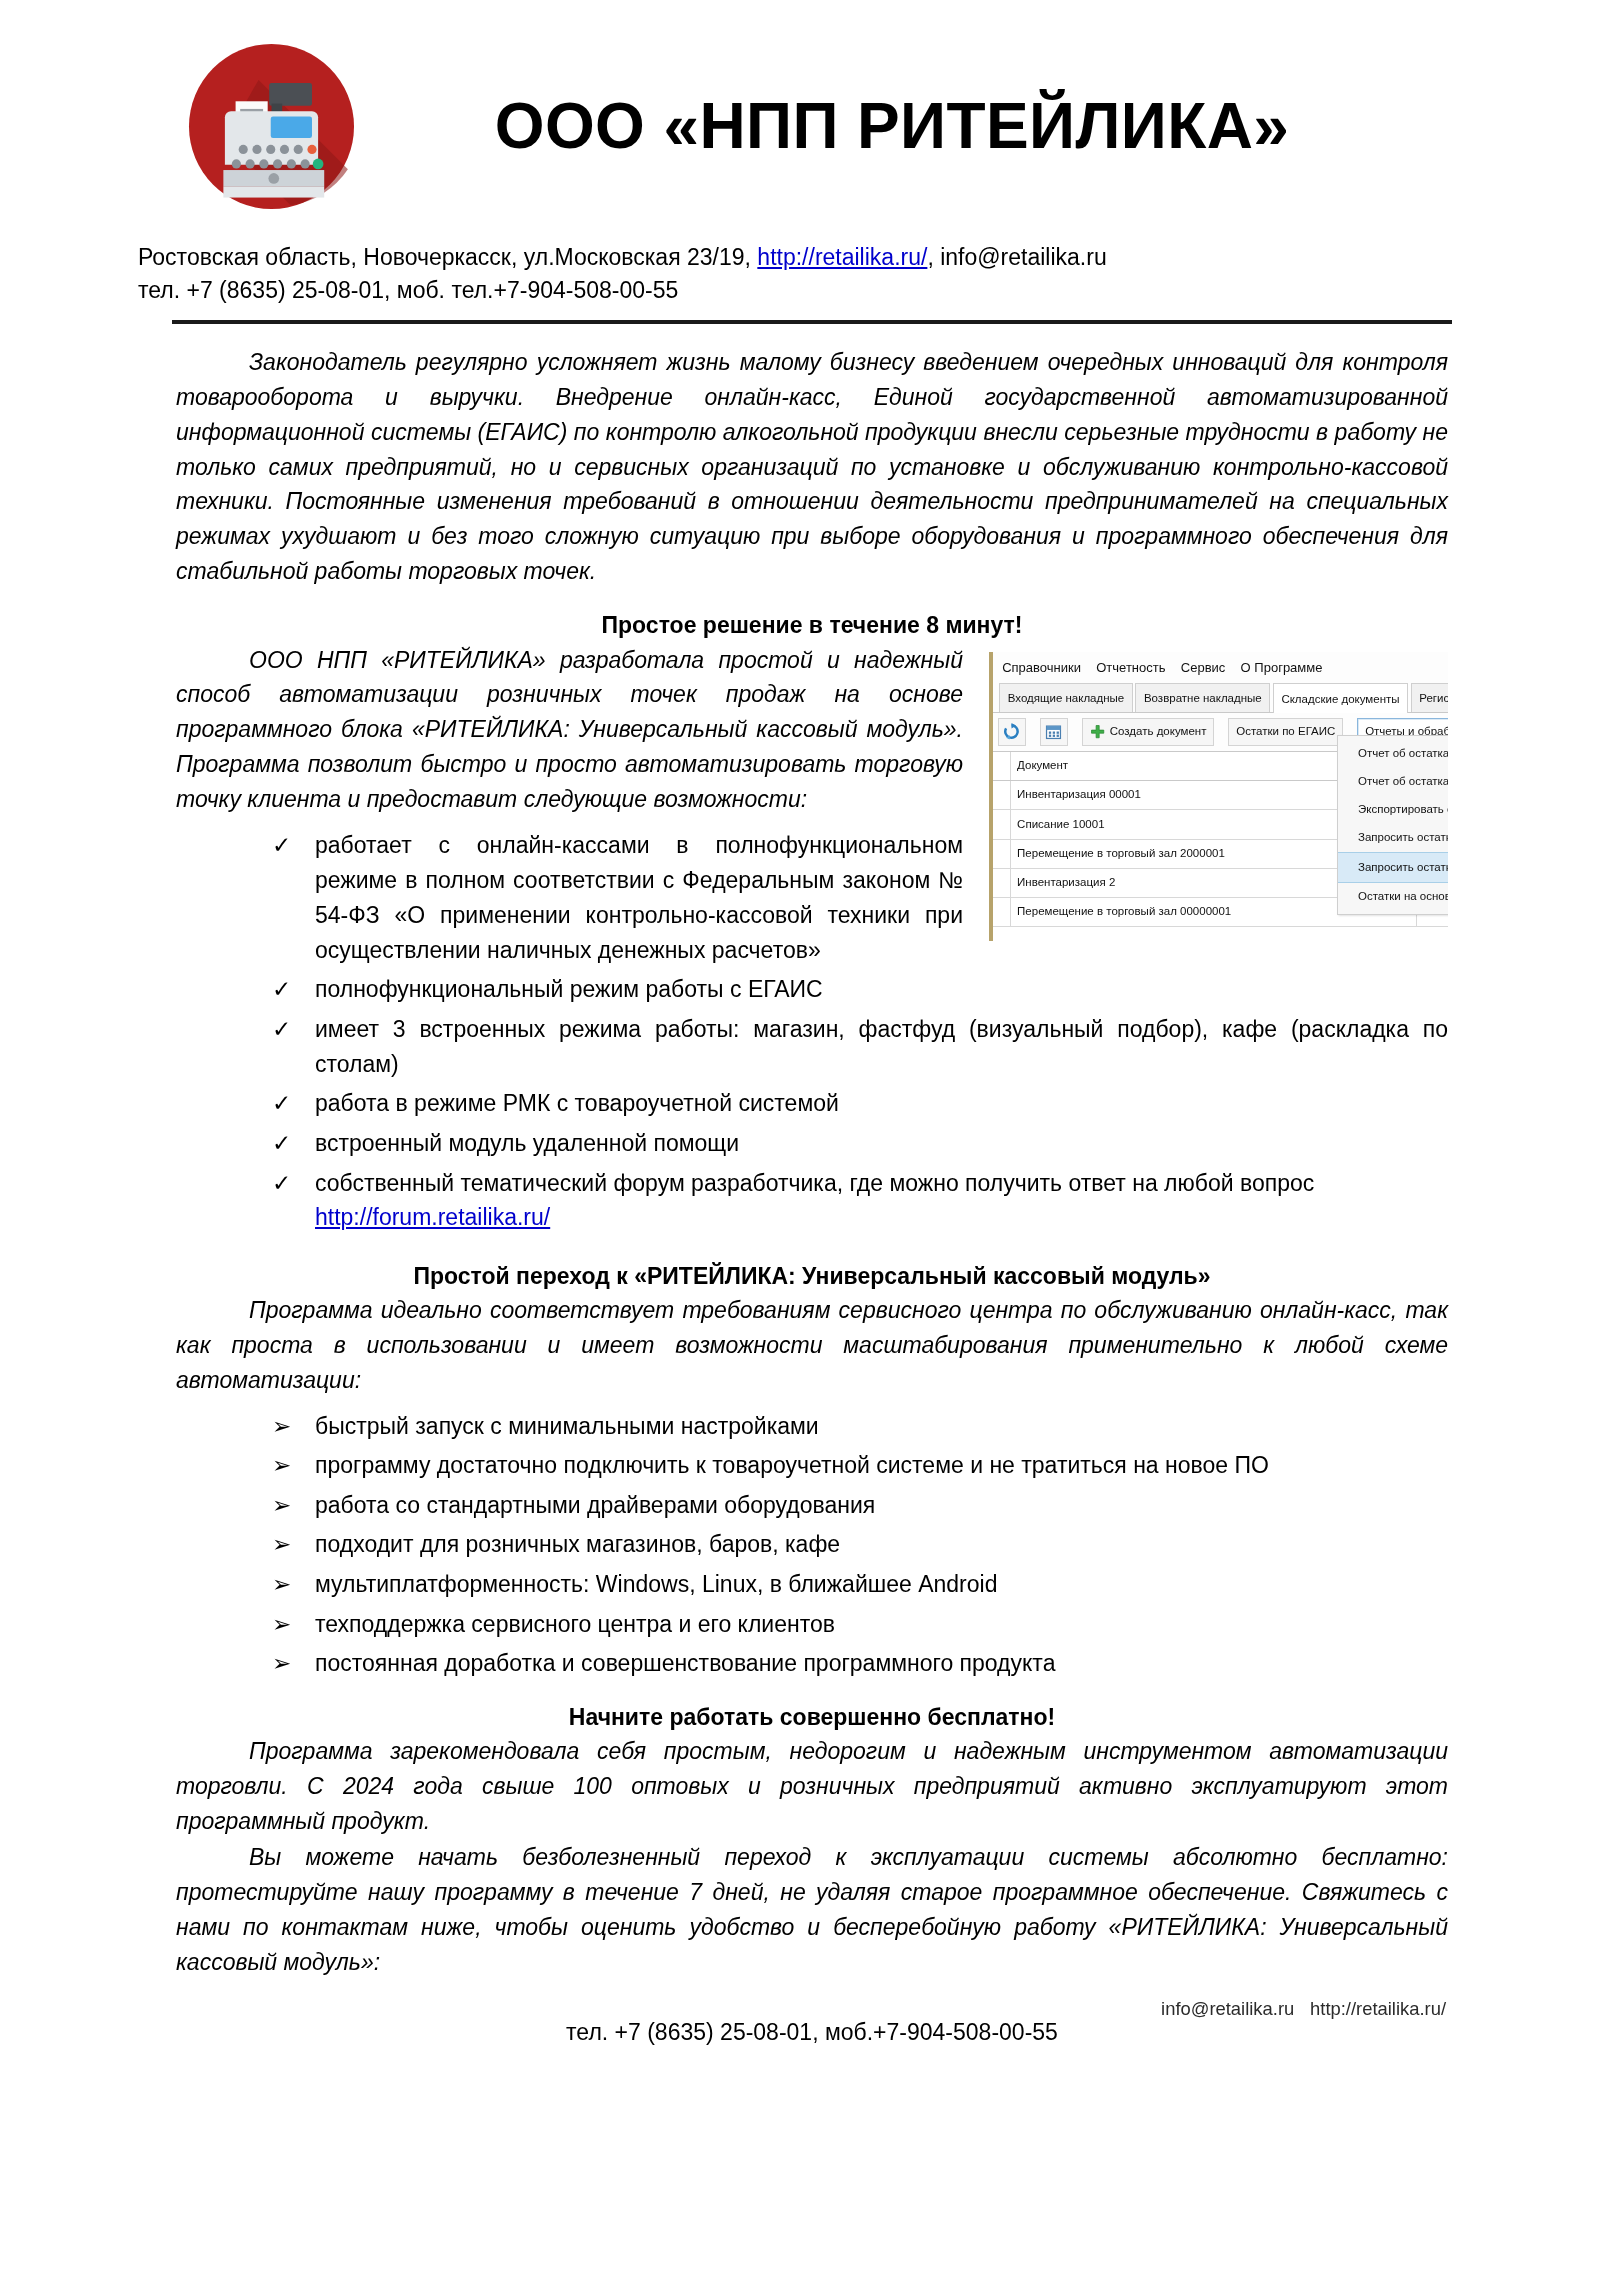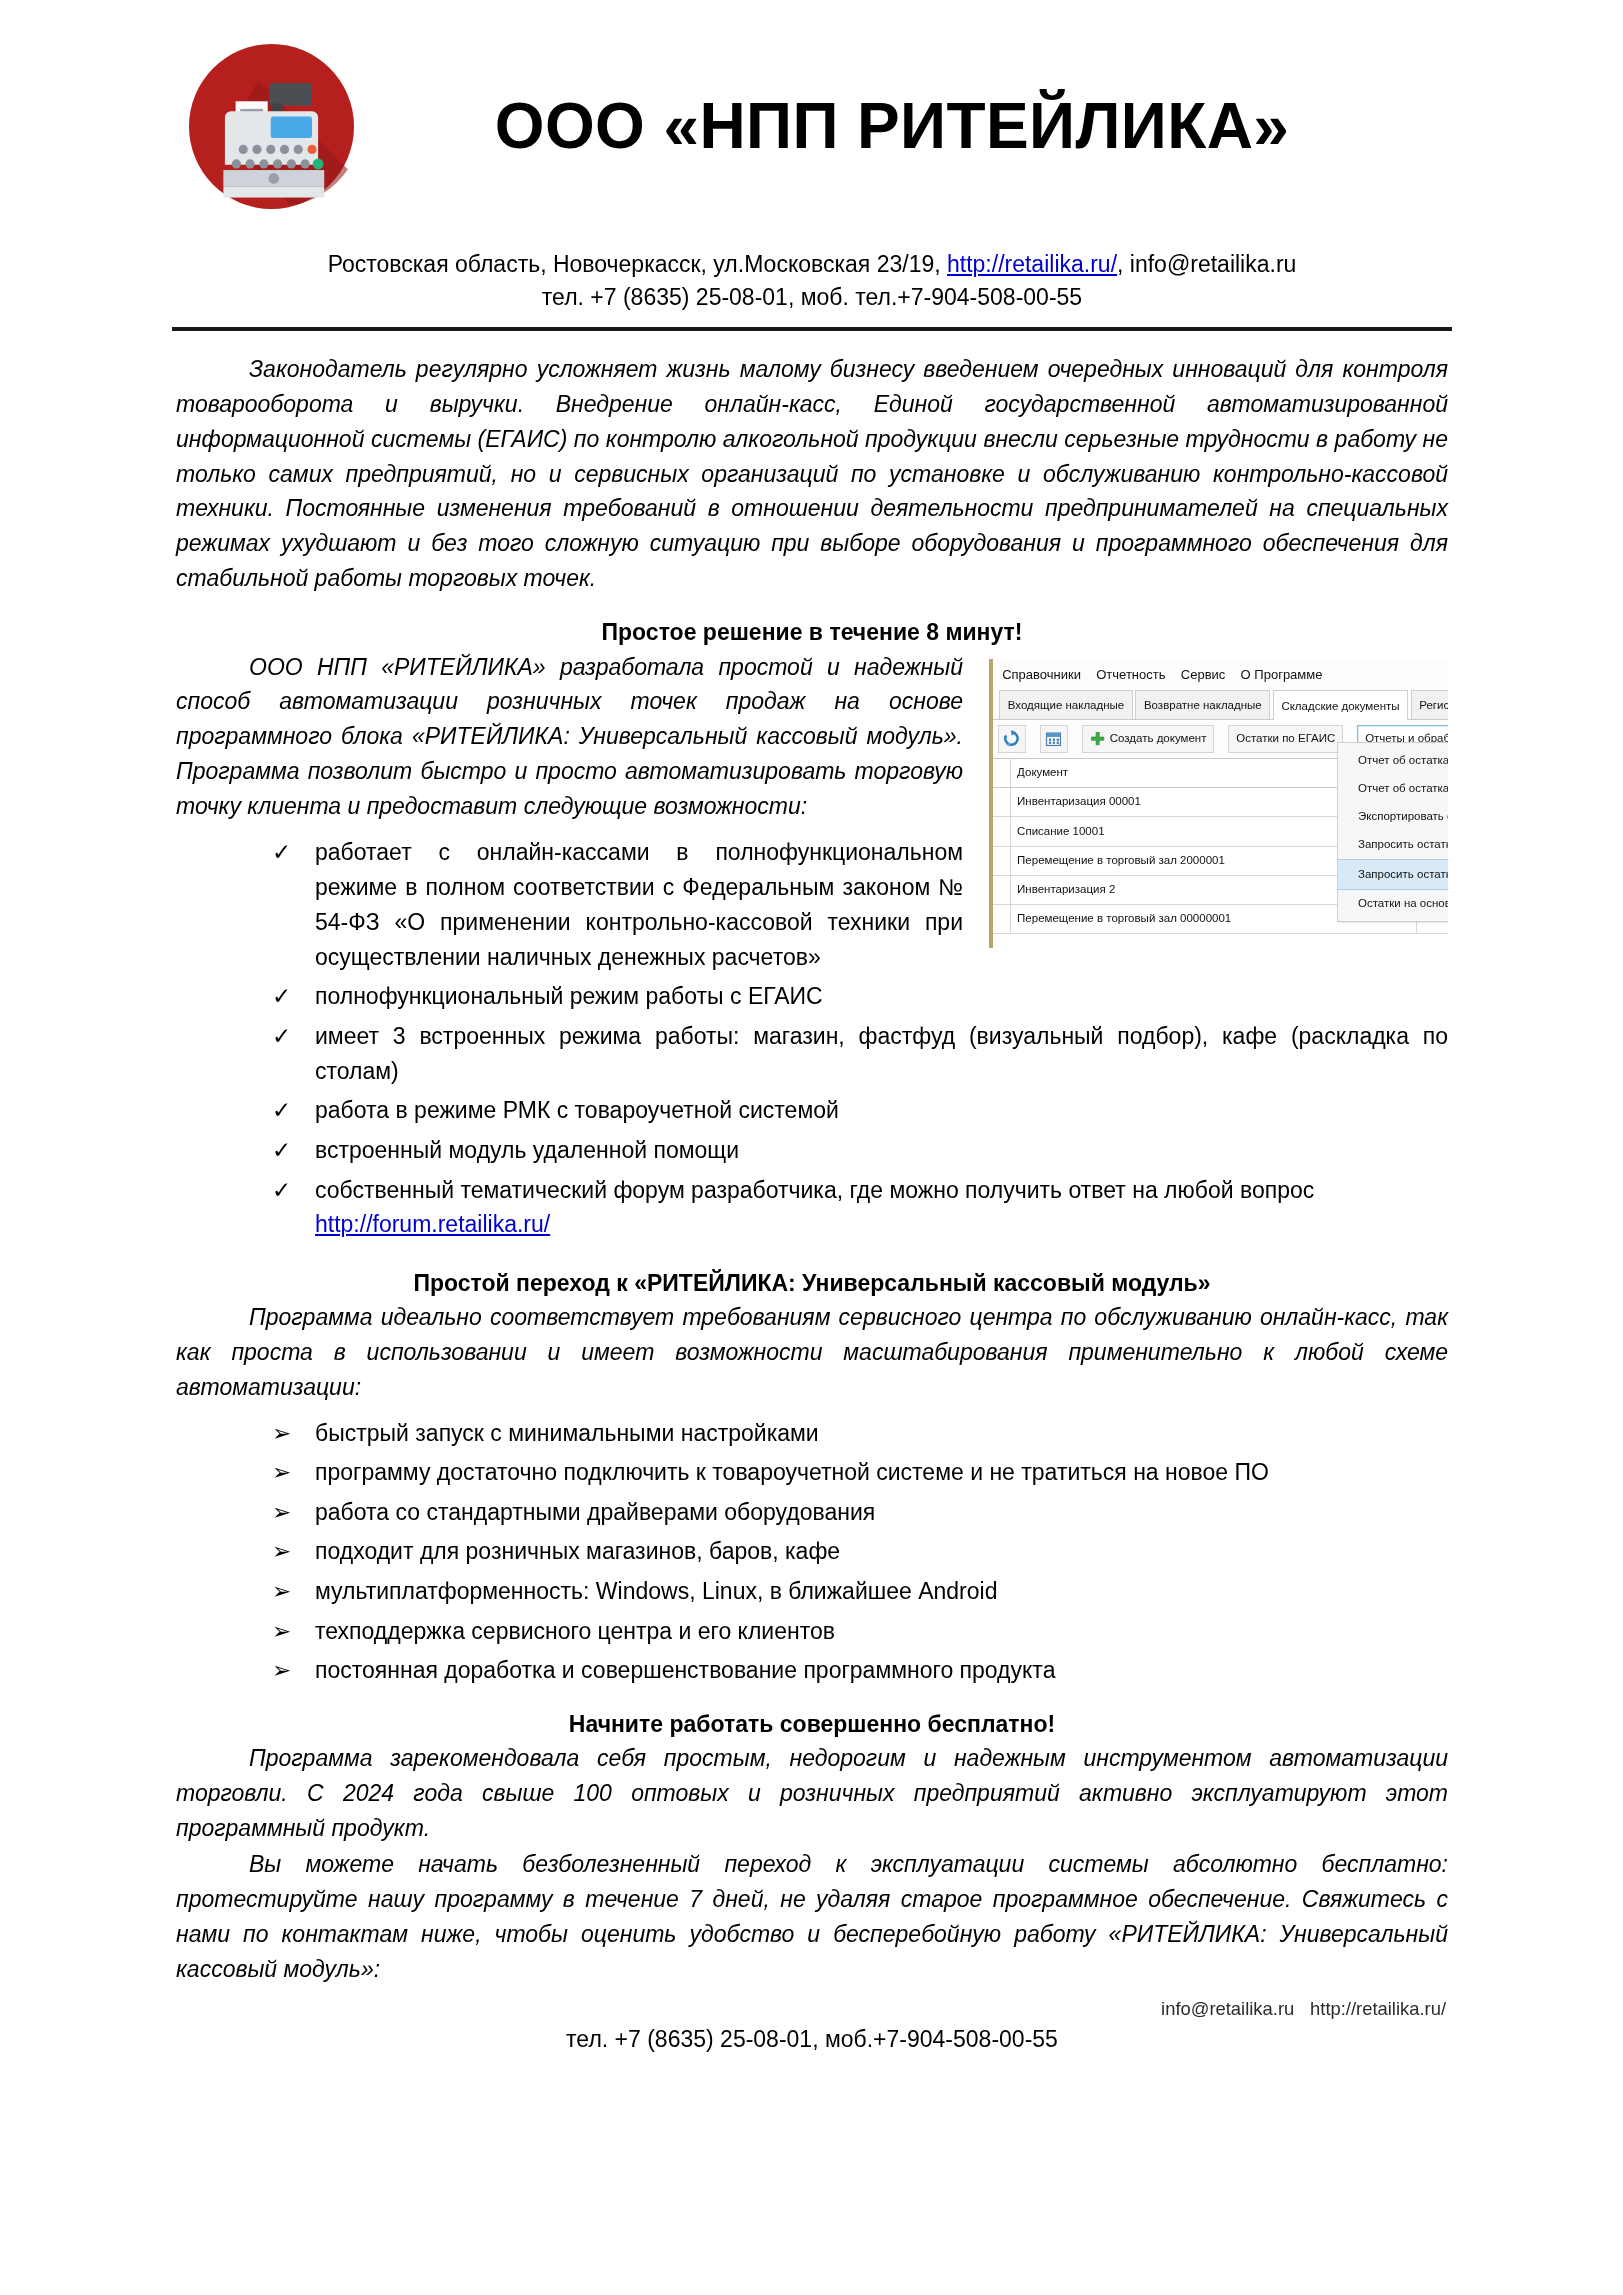--- a/index.html
+++ b/index.html
@@ -43,24 +43,24 @@
     text-align: center;
     font-size: 64px;
     font-weight: bold;
     letter-spacing: 0.4px;
     line-height: 1.05;
     padding-right: 31px;
     white-space: nowrap;
   }
 
   .contact-head {
-    text-align: center;
+    text-align: left;
     font-size: 23px;
     line-height: 1.45;
-    margin-top: 26px;
+    margin-top: 19px;
     padding: 0 138px;
   }
   .contact-head .line2 { display: block; }
   a.lnk {
     color: #0000cc;
     text-decoration: underline;
   }
 
   .rule {
     height: 3.8px;

